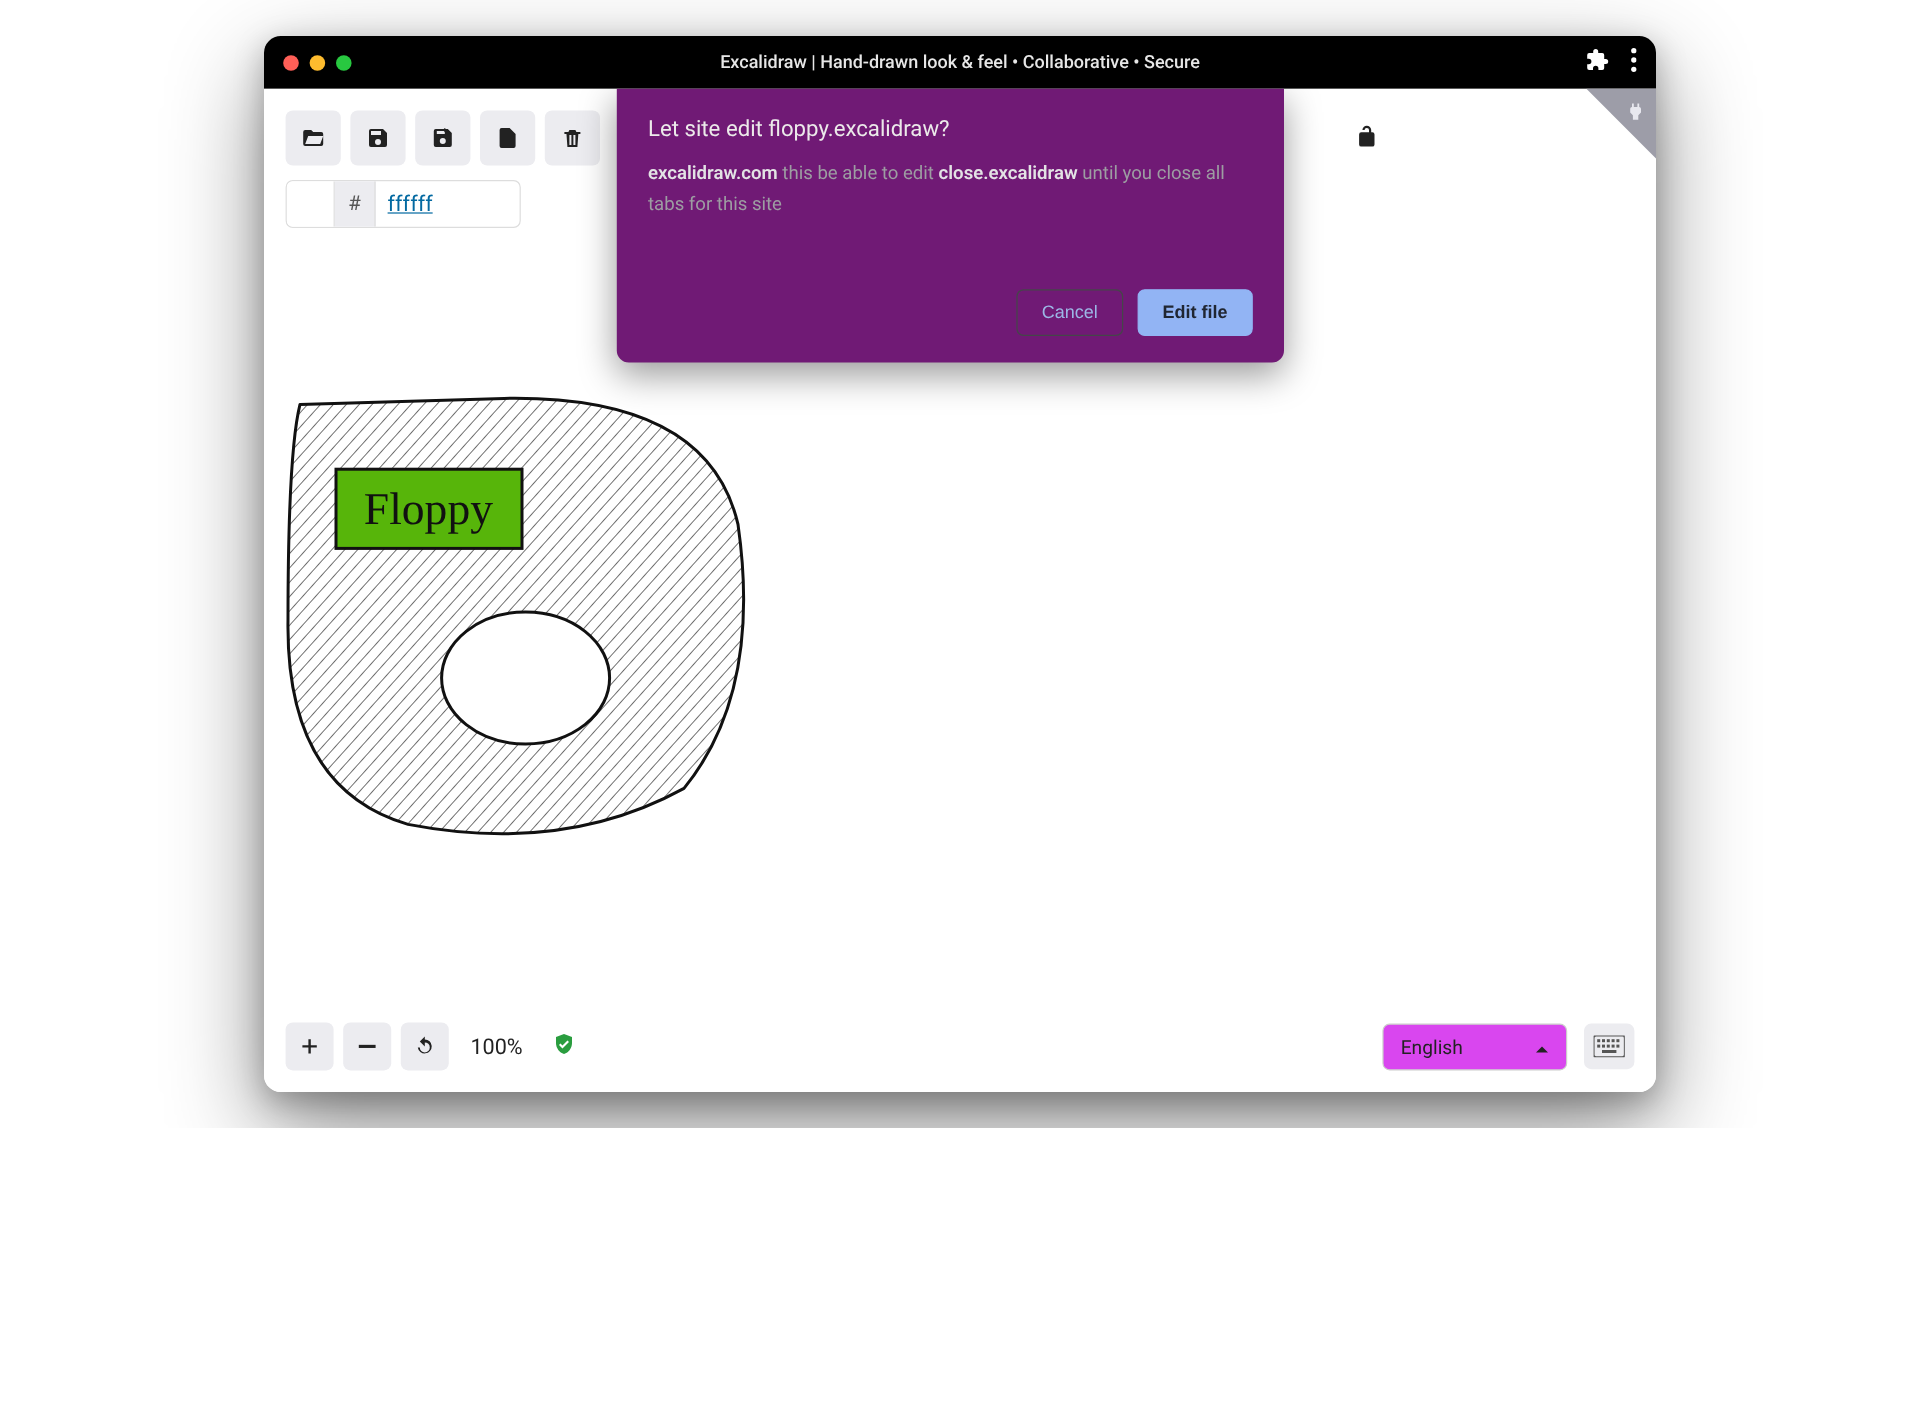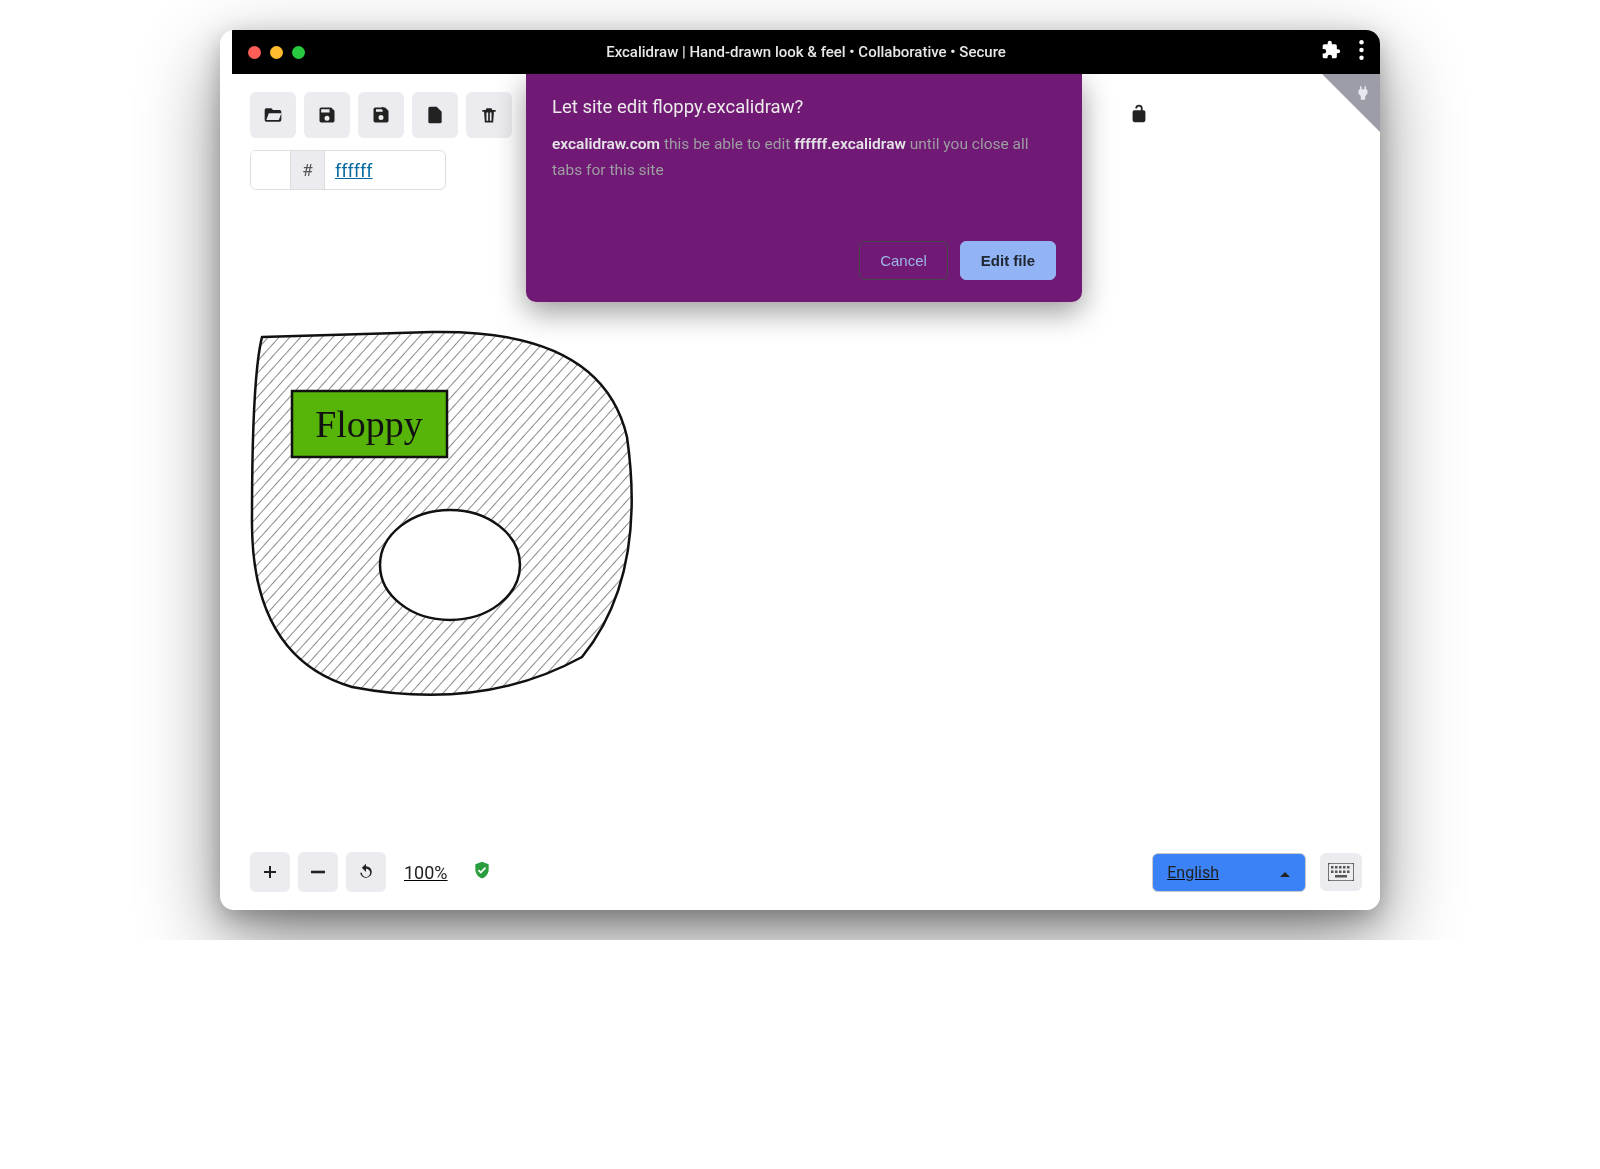--- a/index.html
+++ b/index.html
@@ -12,21 +12,20 @@
     width: 1160px;
     height: 880px;
     margin: 0 auto;
     border-radius: 14px;
     overflow: hidden;
     box-shadow: 0 30px 80px rgba(0,0,0,0.45), 0 8px 25px rgba(0,0,0,0.25);
     background: #fff;
     position: relative;
     display: flex;
     flex-direction: column;
-    padding-left: 12px;
   }
   
   .titlebar {
     height: 44px;
     background: #000;
     display: flex;
     align-items: center;
     padding: 0 16px;
     position: relative;
     flex-shrink: 0;
@@ -128,34 +127,34 @@
     padding: 10px 20px; font-size: 15px; border-radius: 6px;
     border: 1px solid #454649; background: transparent; color: #9cb7e6;
     cursor: pointer;
     margin-top: 36px;
   }
   .dlg-btn.primary { background: #92b4f4; color: #202632; border-color: #92b4f4; font-weight: 700; text-align: center; }
 
   
   .bottom-bar {
     position: absolute; bottom: 18px; left: 18px; right: 18px;
-    display: flex; align-items: center; text-decoration: underline;
+    display: flex; align-items: center;
   }
   .zoom-group { display: flex; align-items: center; gap: 8px; }
   .zoom-btn {
     width: 40px; height: 40px; background: #ececf0; border: none; border-radius: 6px;
     display: flex; align-items: center; justify-content: center; cursor: pointer;
     font-size: 22px; color: #222;
   }
   .zoom-level { font-size: 18px; color: #222; padding: 0 10px; }
   .shield { margin-left: 14px; }
   .shield svg { width: 20px; height: 22px; }
   .lang-group { margin-left: auto; display: flex; align-items: center; gap: 14px; }
   .lang-select {
-    border: 1px solid #ccc; border-radius: 6px; background: #3b82f6;
+    border: 1px solid #ccc; border-radius: 6px; background: #d946ef;
     padding: 9px 14px; font-size: 16px; color: #222;
     display: flex; align-items: center; gap: 60px; cursor: pointer;
   }
   .kbd-btn {
     width: 42px; height: 38px; background: #ececf0; border-radius: 6px;
     display: flex; align-items: center; justify-content: center;
   }
 </style>
 </head>
 <body>
@@ -254,21 +253,21 @@
 
           <rect x="60" y="74" width="155" height="66" fill="#57b50a" stroke="#111" stroke-width="2.5"></rect>
           <text x="137" y="120" text-anchor="middle" font-size="38" font-family="'Comic Sans MS', cursive" fill="#111">Floppy</text>
         </svg>
       </div>
     </div>
 
     <div class="dialog">
       <div class="dialog-title">Let site edit floppy.excalidraw?</div>
       <div class="dialog-body">
-        <b>excalidraw.com</b><span> this be able to edit </span><b>ffffff.excalidraw</b><span> until you close all tabs for this site</span>
+        <b>excalidraw.com</b><span> this be able to edit </span><b>close.excalidraw</b><span> until you close all tabs for this site</span>
       </div>
       <div class="dialog-actions">
         <button class="dlg-btn">Cancel</button>
         <button class="dlg-btn primary">Edit file</button>
       </div>
     </div>
 
     <div class="bottom-bar">
       <div class="zoom-group">
         <button class="zoom-btn">

